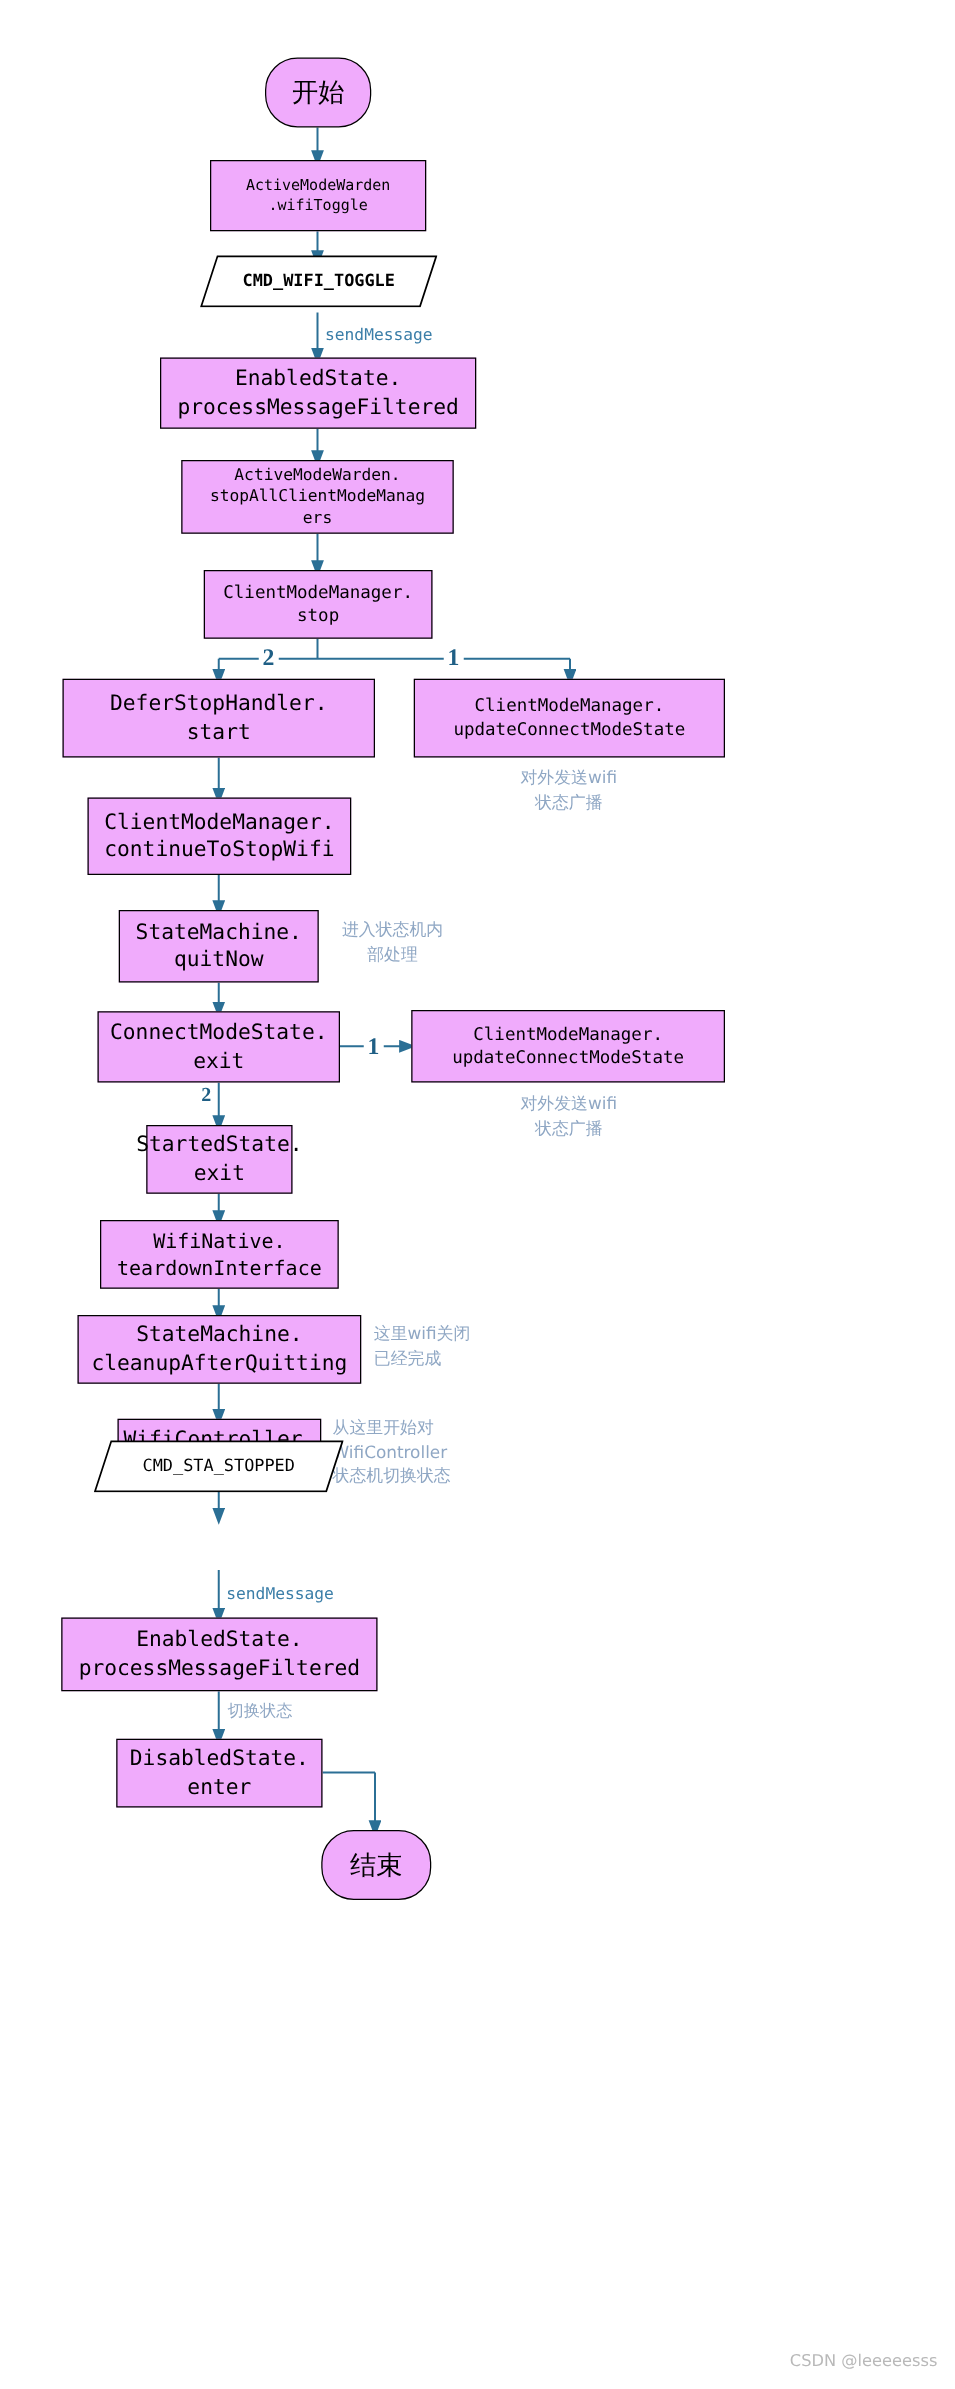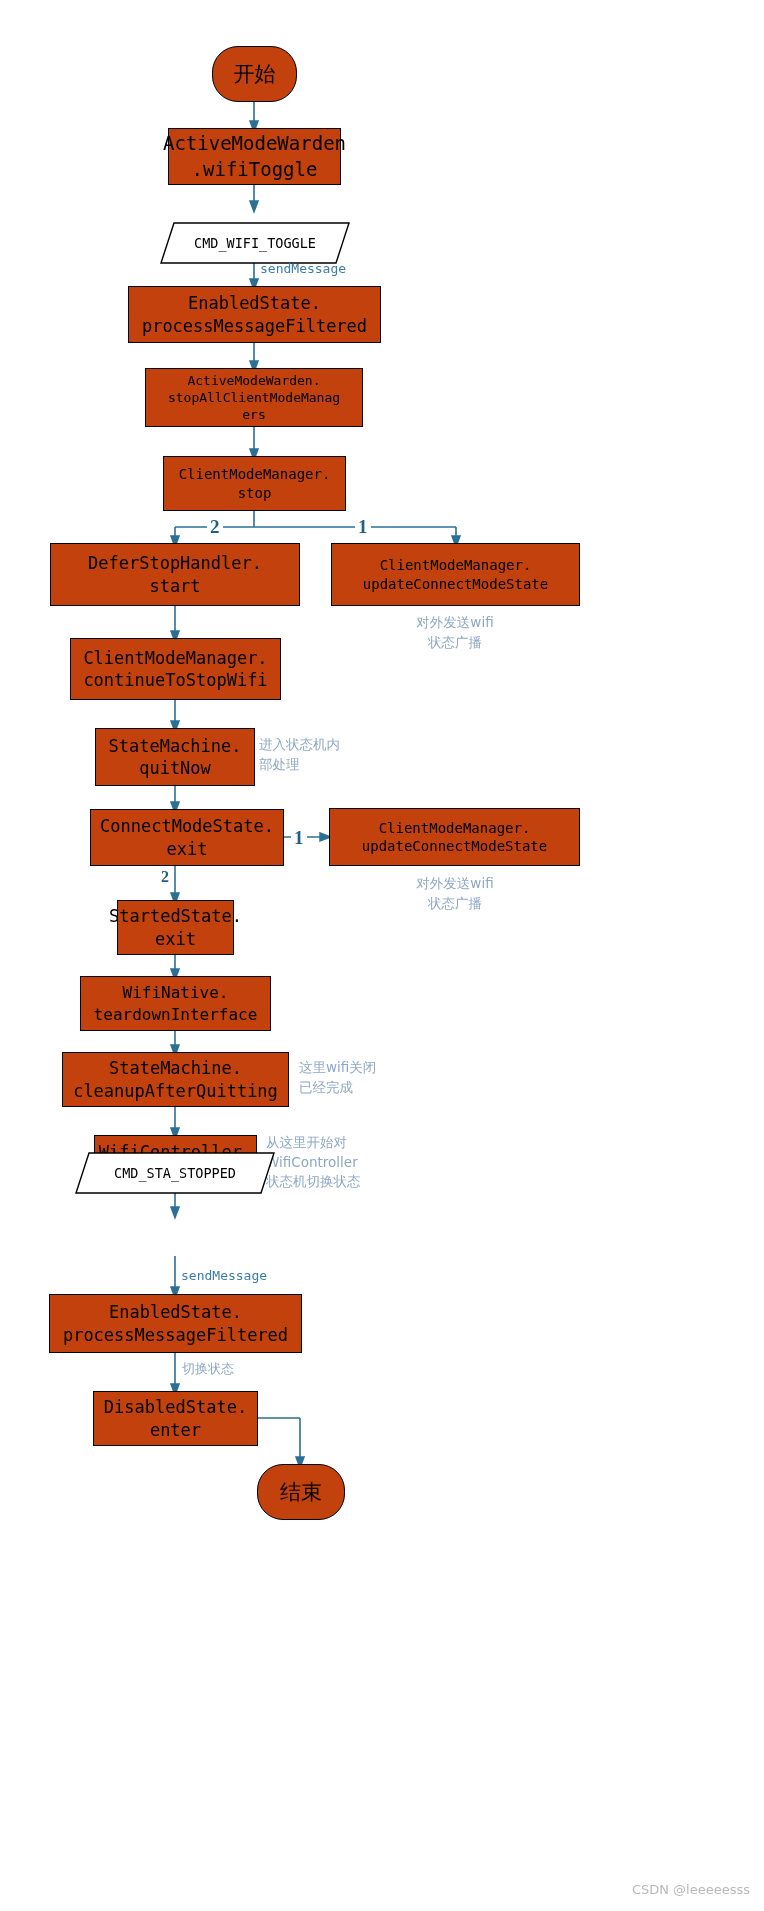--- a/index.html
+++ b/index.html
@@ -26,21 +26,21 @@
     pointer-events: none;
   }
   .node {
     position: absolute;
     box-sizing: border-box;
     display: flex;
     align-items: center;
     justify-content: center;
     text-align: center;
     color: #000000;
-    background: #c2410c;
+    background: #f0abfc;
     white-space: pre-line;
   }
   .proc {
     border: 1.4px solid #000000;
     font-family: "DejaVu Sans Mono", "Liberation Mono", monospace;
     line-height: 1.32;
   }
   .terminator {
     border: 1.4px solid #000000;
     border-radius: 26px;
@@ -153,26 +153,26 @@
 
       <line x1="258" y1="1418" x2="300" y2="1418"></line>
       <line x1="300" y1="1418" x2="300" y2="1463" marker-end="url(#arrowhead)"></line>
     </g>
   </svg>
 
   <div class="node terminator" style="left:212px; top:46px; width:85px; height:56px;">
     <span>开始</span>
   </div>
 
-  <div class="node proc" style="left:168px; top:128px; width:173px; height:57px; font-size:19px;">
+  <div class="node proc" style="left:168px; top:128px; width:173px; height:57px; font-size:12px;">
     <span>ActiveModeWarden
 .wifiToggle</span>
   </div>
 
-  <div class="paraWrap" style="left:160px; top:222px; width:190px; height:42px;">
+  <div class="paraWrap" style="left:160px; top:204px; width:190px; height:42px;font-weight:bold;">
     <svg width="190" height="42">
       <polygon points="14,1 189,1 176,41 1,41" fill="#ffffff" stroke="#000000" stroke-width="1.4"></polygon>
     </svg>
     <div class="paraLabel">CMD_WIFI_TOGGLE</div>
   </div>
 
   <div class="edge-label" style="left:260px; top:261px;">sendMessage</div>
 
   <div class="node proc" style="left:128px; top:286px; width:253px; height:57px; font-size:17px;">
     <span>EnabledState.
@@ -209,24 +209,24 @@
   <div class="node proc" style="left:70px; top:638px; width:211px; height:62px; font-size:17px;">
     <span>ClientModeManager.
 continueToStopWifi</span>
   </div>
 
   <div class="node proc" style="left:95px; top:728px; width:160px; height:58px; font-size:17px;">
     <span>StateMachine.
 quitNow</span>
   </div>
 
-  <div class="note" style="left:259px; top:735px; width:110px; text-align:left;">进入状态机内
+  <div class="note" style="left:259px; top:735px; width:110px; text-align:center;">进入状态机内
 部处理</div>
 
-  <div class="node proc" style="left:78px; top:809px; width:194px; height:57px; font-size:17px;margin-left:12px;">
+  <div class="node proc" style="left:78px; top:809px; width:194px; height:57px; font-size:17px;">
     <span>ConnectModeState.
 exit</span>
   </div>
 
   <div class="branch-num" style="left:291px; top:828px;">1</div>
 
   <div class="node proc" style="left:329px; top:808px; width:251px; height:58px; font-size:14px;">
     <span>ClientModeManager.
 updateConnectModeState</span>
   </div>

